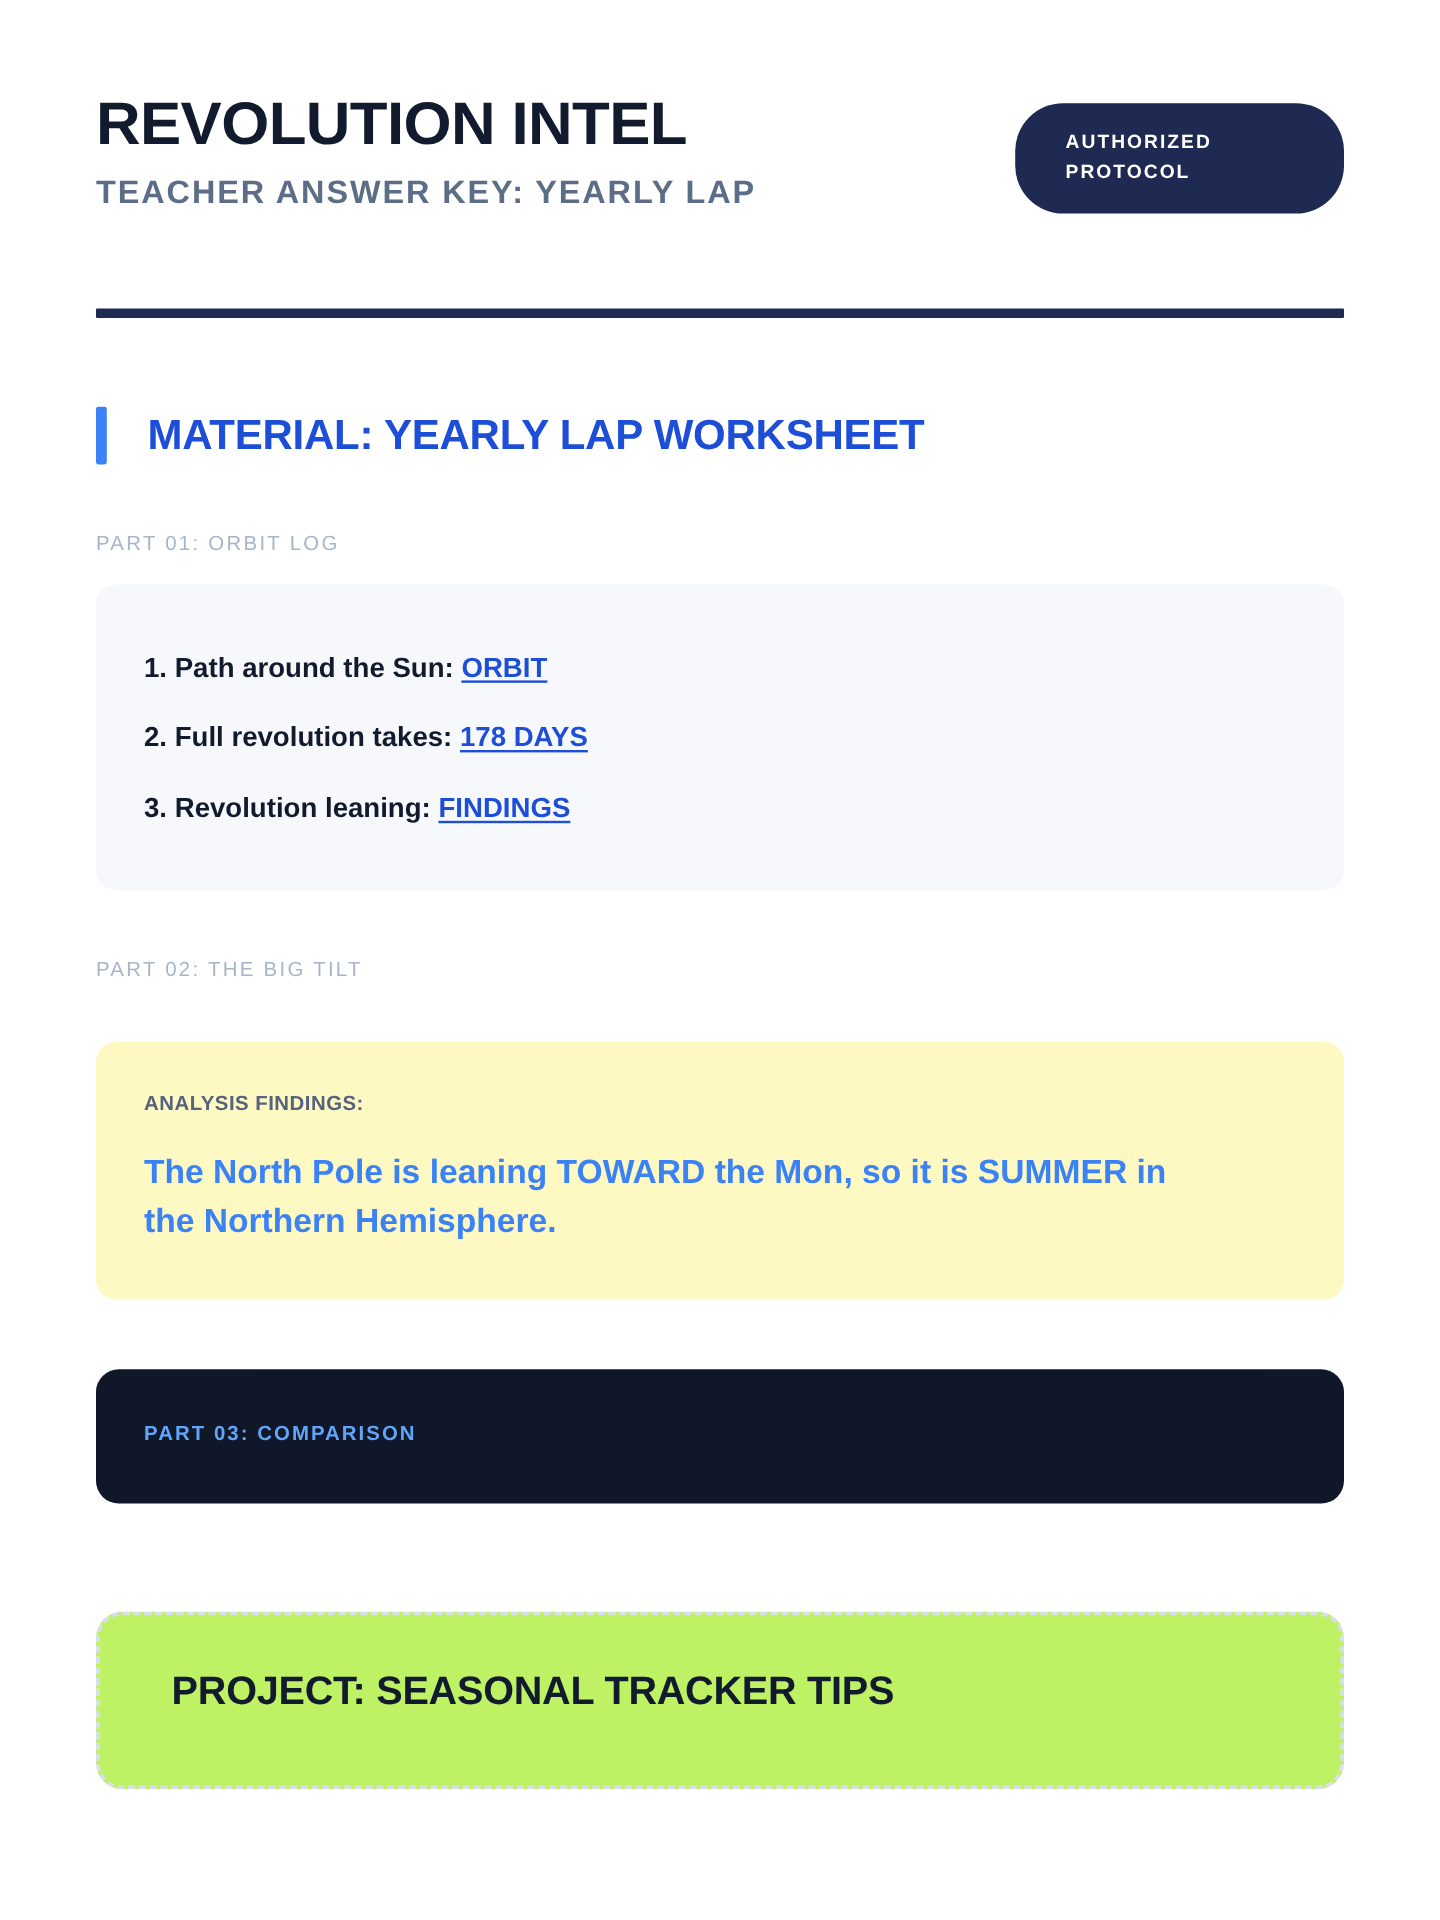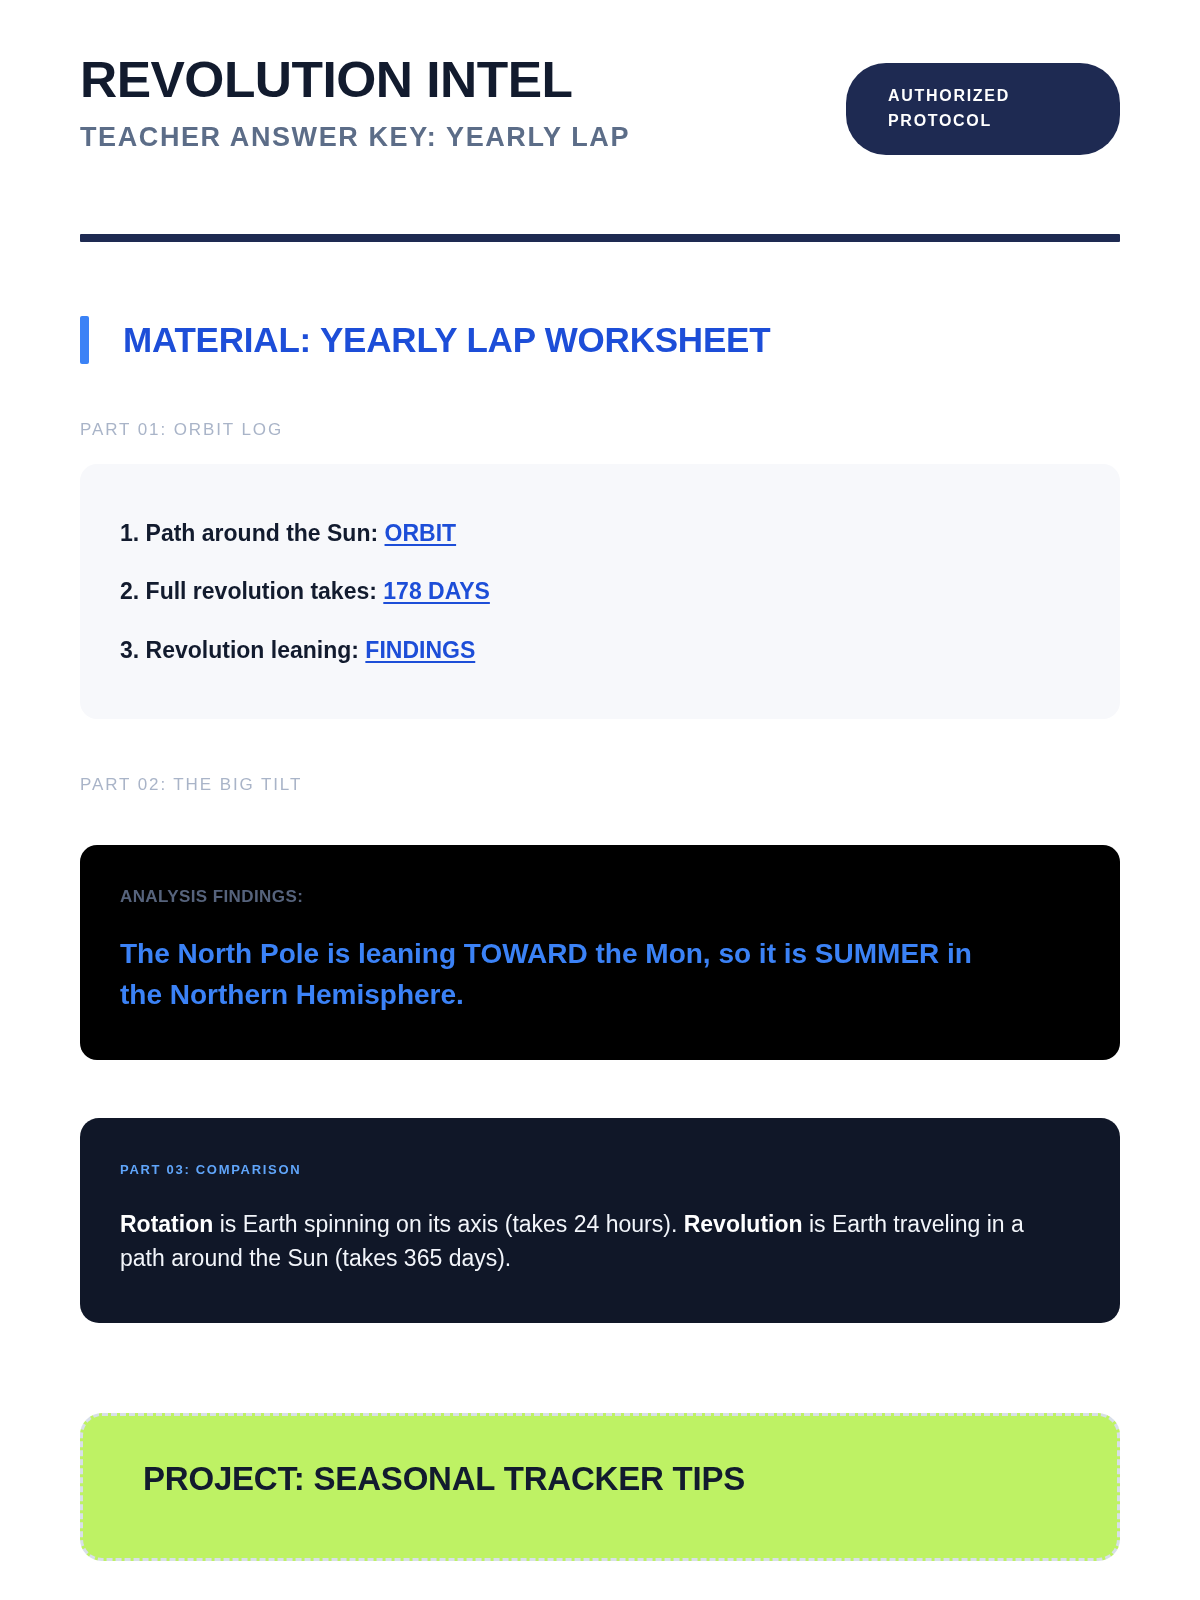--- a/index.html
+++ b/index.html
@@ -22,21 +22,21 @@
     box-sizing: border-box;
     padding: 0 80px;
     background: #ffffff;
   }
 
   
   .header {
     display: flex;
     align-items: flex-start;
     justify-content: space-between;
-    padding-top: 55px;
+    padding-top: 78px;
     gap: 40px;
   }
   .header-text {
     max-width: 640px;
   }
   .doc-title {
     margin: 0;
     font-family: "Liberation Sans", sans-serif;
     font-size: 50px;
     line-height: 1.0;
@@ -134,21 +134,21 @@
   .qa-answer {
     color: #1d4ed8;
     text-decoration: underline;
     text-underline-offset: 3px;
     font-weight: 700;
   }
 
   
   .findings-card {
     margin-top: 50px;
-    background: #000000;
+    background: #fef9c3;
     border-radius: 17px;
     padding: 42px 40px 44px 40px;
   }
   .findings-label {
     font-size: 17px;
     font-weight: 700;
     letter-spacing: 0.4px;
     color: #56637c;
     text-transform: uppercase;
   }
@@ -162,21 +162,21 @@
   }
 
   
   .dark-panel {
     margin-top: 58px;
     background: #101728;
     border-radius: 19px;
     padding: 44px 40px 48px 40px;
   }
   .dark-label {
-    font-size: 13px;
+    font-size: 17px;
     font-weight: 700;
     letter-spacing: 1.7px;
     color: #60a5fa;
     text-transform: uppercase;
   }
   .dark-body {
     margin-top: 30px;
     font-size: 23px;
     line-height: 1.48;
     color: #f2f5fa;
@@ -248,20 +248,19 @@
 
   <div class="part-label">PART 02: THE BIG TILT</div>
 
   <div class="findings-card">
     <div class="findings-label">ANALYSIS FINDINGS:</div>
     <div class="findings-text">The North Pole is leaning TOWARD the Mon, so it is SUMMER in the Northern Hemisphere.</div>
   </div>
 
   <div class="dark-panel">
     <div class="dark-label">PART 03: COMPARISON</div>
-    <div class="dark-body"><b>Rotation</b><span> is Earth spinning on its axis (takes 24 hours). </span><b>Revolution</b><span> is Earth traveling in a path around the Sun (takes 365 days).</span></div>
   </div>
 
   <div class="project-box">
     <h3 class="project-title">PROJECT: SEASONAL TRACKER TIPS</h3>
   </div>
 
 </div>
 
 </body></html>

